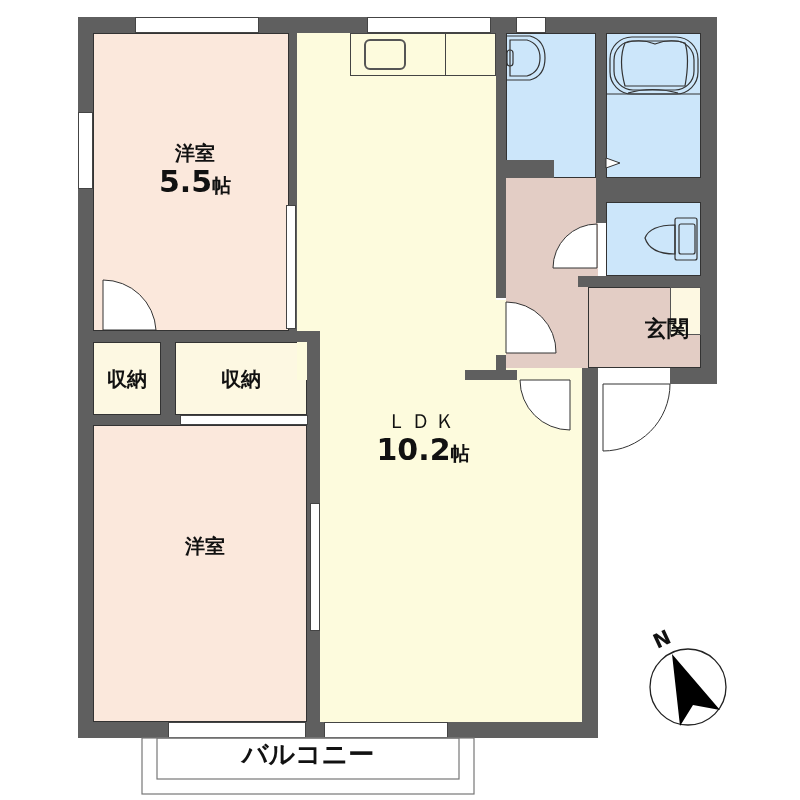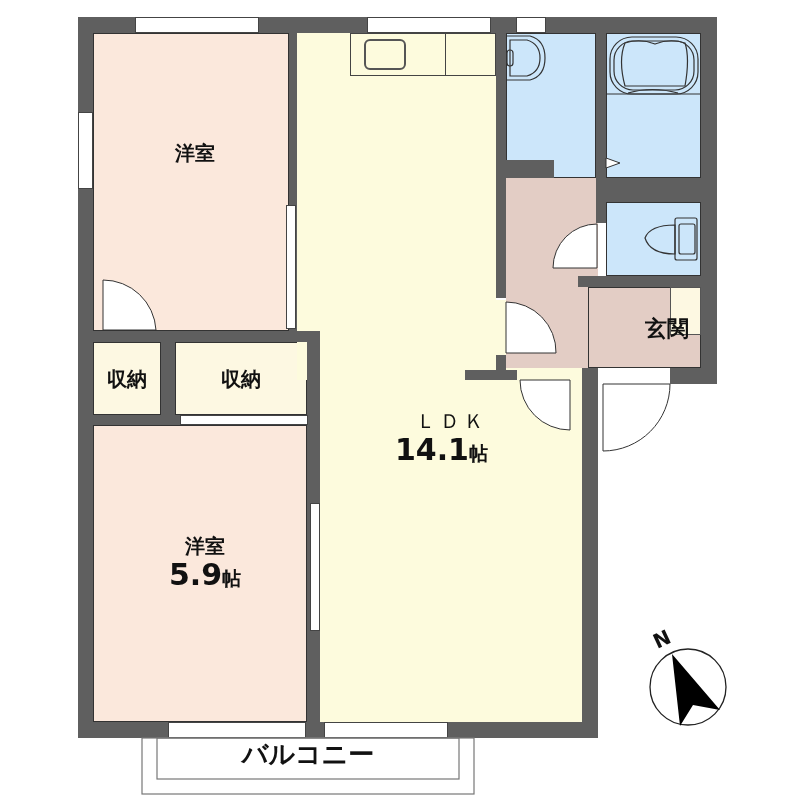--- a/index.html
+++ b/index.html
@@ -126,32 +126,32 @@
   </g>
 
   <g>
     <circle cx="688" cy="687" r="38" fill="#fff" stroke="#222" stroke-width="1.3"></circle>
     <polygon points="672,654 680,726 693,705 720,710" fill="#000"></polygon>
   </g>
 </svg>
 
 <div class="label" style="left:120px;top:142px;width:150px;">
   <div class="big">洋室</div>
+  <div><span class="num">5.5</span><span class="jo">帖</span></div>
 </div>
 
 <div class="label mid" style="left:93px;top:368px;width:68px;">収納</div>
 <div class="label mid" style="left:175px;top:368px;width:132px;">収納</div>
 
 <div class="label" style="left:130px;top:535px;width:150px;">
   <div class="big">洋室</div>
-  <div><span class="num">5.9</span><span class="jo">帖</span></div>
 </div>
 
-<div class="label" style="left:338px;top:410px;width:150px;text-align:right;">
+<div class="label" style="left:348px;top:410px;width:150px;">
   <div class="big" style="letter-spacing:4px;font-weight:normal;">ＬＤＫ</div>
-  <div><span class="num">14.1</span><span class="jo">帖</span></div>
+  <div><span class="num">10.2</span><span class="jo">帖</span></div>
 </div>
 
 <div class="label mid" style="left:631px;top:316px;width:72px;font-size:22px;">玄関</div>
 
 <div class="label" style="left:157px;top:740px;width:302px;font-size:26px;">バルコニー</div>
 
 <div class="label" style="left:650px;top:628px;width:24px;font-size:20px;transform:rotate(-25deg);">N</div>
 
 </body></html>

